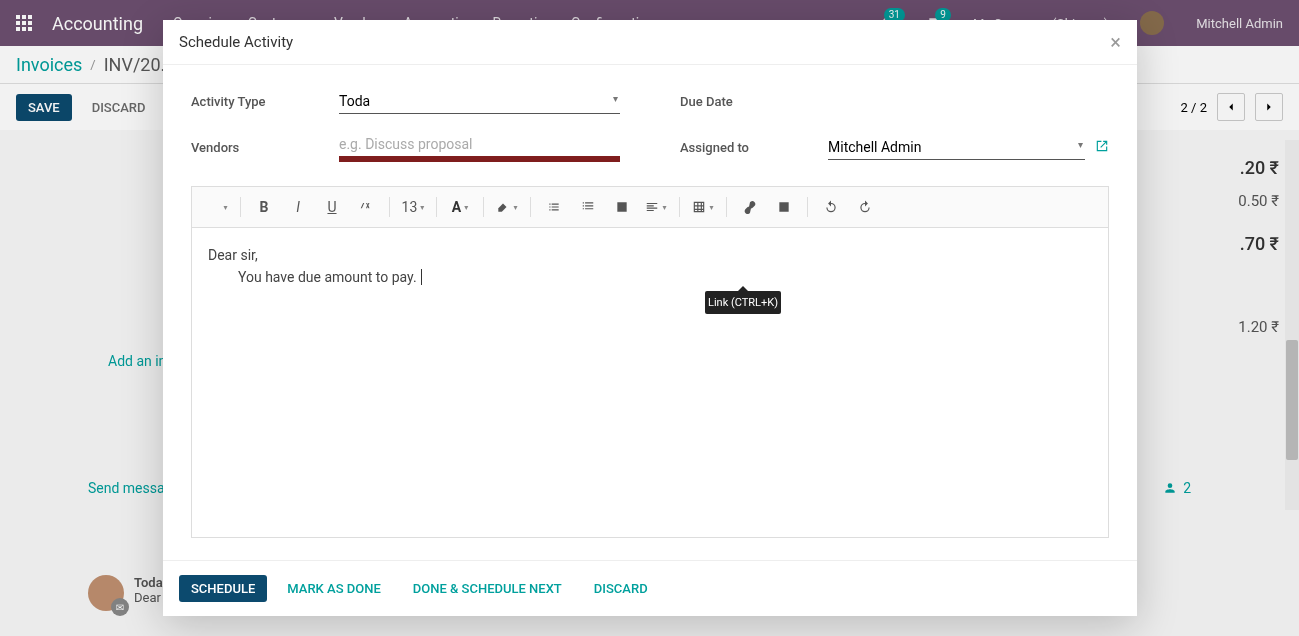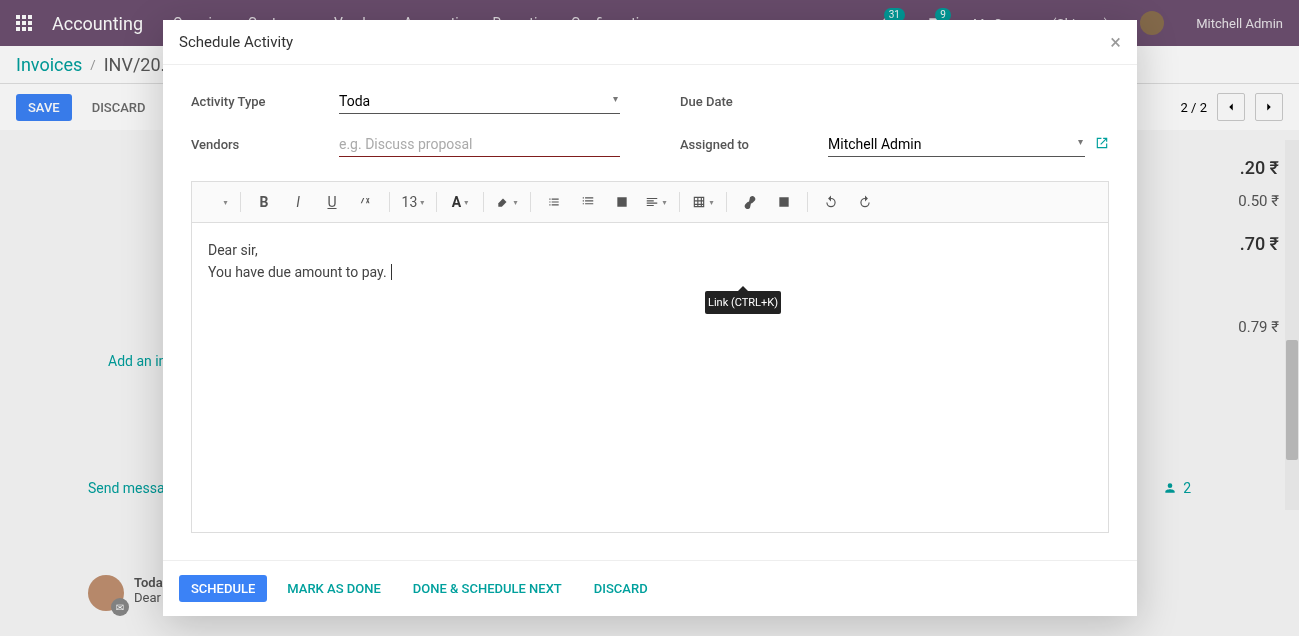--- a/index.html
+++ b/index.html
@@ -12,45 +12,45 @@
 .nav-links span{cursor:pointer}
 .nav-right{margin-left:auto;display:flex;align-items:center;gap:32px}
 .badge-ico{position:relative;display:flex;align-items:center}
 .badge-ico .num{position:absolute;top:-8px;right:-10px;background:#00a09d;color:#fff;font-size:10px;padding:1px 5px;border-radius:9px;line-height:12px}
 .avatar-sm{width:24px;height:24px;border-radius:50%;background:#8b6f4f;display:inline-block}
 .sub-bar{height:38px;background:#fff;display:flex;align-items:center;padding:0 16px;border-bottom:1px solid #e0e0e0;gap:8px}
 .bc-link{color:#00a09d;font-size:18px}
 .bc-cur{color:#5a5a5a;font-size:18px}
 .action-bar{height:46px;background:#fff;display:flex;align-items:center;padding:0 16px;gap:8px}
 .btn{border:none;padding:6px 12px;font-size:13px;cursor:pointer;text-transform:uppercase;font-weight:500;border-radius:3px}
-.btn-primary{background:#3b82f6;color:#fff}
+.btn-primary{background:#0c4a6e;color:#fff}
 .btn-link{background:transparent;color:#00a09d}
 .btn-link.muted{color:#6c6c6c}
 .pager{margin-left:auto;display:flex;align-items:center;gap:10px;color:#000000}
 .pager .arr{width:28px;height:28px;border:1px solid #ccc;display:flex;align-items:center;justify-content:center;border-radius:2px;cursor:pointer}
 .backdrop{position:absolute;top:0;left:0;right:0;bottom:0;background:rgba(0,0,0,0.05)}
 .modal{position:absolute;top:20px;left:163px;width:974px;height:596px;background:#fff;box-shadow:0 10px 40px rgba(0,0,0,0.2);display:flex;flex-direction:column}
 .modal-header{padding:12px 16px;display:flex;align-items:center;border-bottom:1px solid #eee}
 .modal-title{font-size:15px;color:#333}
 .close-x{margin-left:auto;font-size:20px;color:#999;cursor:pointer;line-height:1}
 .modal-body{flex:1;overflow:auto;padding:24px 28px 0 28px;position:relative}
 .form-row{display:flex;gap:60px;margin-bottom:18px}
 .form-group{display:flex;align-items:center;flex:1}
 .form-label{width:148px;font-size:13px;color:#555;font-weight:500}
-.form-field{flex:1;border:none;border-bottom:1px solid #7f1d1d;padding:4px 20px 4px 0;font-size:14px;position:relative}
+.form-field{flex:1;border:none;border-bottom:6px solid #7f1d1d;padding:4px 20px 4px 0;font-size:14px;position:relative}
 .form-field.req{border-bottom:1px solid #555}
 .dd{position:relative}
 .dd::after{content:"▾";position:absolute;right:2px;top:4px;color:#777;font-size:10px}
 .ext-link{color:#00a09d;margin-left:10px;cursor:pointer}
 .editor-toolbar{border:1px solid #ddd;background:#fafafa;display:flex;align-items:center;padding:6px 10px;gap:4px;margin-top:24px}
 .tb-btn{min-width:30px;height:28px;display:flex;align-items:center;justify-content:center;cursor:pointer;color:#555;font-size:14px;position:relative;border-radius:2px}
 .tb-sep{width:1px;height:20px;background:#ddd;margin:0 4px}
 .tb-dd::after{content:"▾";font-size:8px;margin-left:3px;color:#888}
 .editor-area{border:1px solid #ddd;border-top:none;min-height:310px;padding:16px;font-size:14px;color:#444;line-height:1.6}
-.editor-area .indent{}
+.editor-area .indent{margin-left:30px}
 .tooltip{position:absolute;background:#222;color:#fff;font-size:11px;padding:5px 3px;border-radius:2px;white-space:nowrap}
 .tooltip::before{content:"";position:absolute;top:-5px;left:50%;transform:translateX(-50%);border:5px solid transparent;border-bottom-color:#222;border-top:none}
 .modal-footer{border-top:1px solid #eee;padding:14px 16px;display:flex;gap:8px}
 .bg-content{position:absolute;right:20px;top:150px;color:#555;font-size:15px;text-align:right;line-height:2}
 .bg-big{font-size:18px;font-weight:500;color:#333}
 .placeholder{color:#aaa}
 .msg-area{position:absolute;left:88px;top:480px;color:#00a09d;font-size:14px}
 .msg-log{position:absolute;left:88px;top:575px;display:flex;gap:10px;align-items:flex-start}
 .msg-avatar{width:36px;height:36px;border-radius:50%;background:#c09070;position:relative;flex-shrink:0}
 .msg-avatar::after{content:"✉";position:absolute;bottom:-5px;right:-5px;width:18px;height:18px;background:#888;border-radius:50%;color:#fff;font-size:10px;display:flex;align-items:center;justify-content:center}
@@ -124,21 +124,21 @@
           <path d="M9 6l6 6-6 6"></path>
         </svg>
       </div>
   </div>
 </div>
 
 <div class="bg-content">
   <div class="bg-big">.20 ₹</div>
   <div>0.50 ₹</div>
   <div class="bg-big" style="margin-top:10px">.70 ₹</div>
-  <div style="margin-top:50px">0.79 ₹</div>
+  <div style="margin-top:50px">1.20 ₹</div>
 </div>
 
 <div style="position:absolute;left:108px;top:353px;color:#00a09d;font-size:14px">Add an in...</div>
 
 <div class="scroll-ind"></div>
 <div class="scroll-thumb"></div>
 
 <div class="msg-area">Send messa...</div>
 <div class="follow">
   <svg viewBox="0 0 24 24" style="fill:#00a09d">

